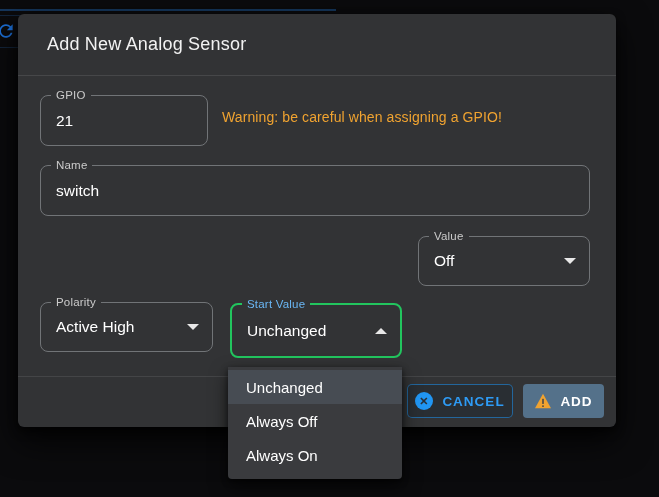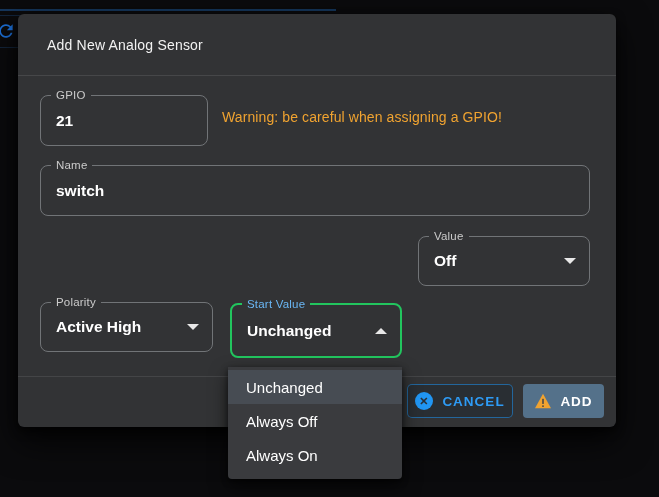--- a/index.html
+++ b/index.html
@@ -18,35 +18,35 @@
   .dialog{
     position:absolute;left:18px;top:14px;width:598px;height:413px;
     background:#323335;border-radius:6px;
     box-shadow:0 14px 34px rgba(0,0,0,.78), 0 4px 10px rgba(0,0,0,.6);
   }
   .dialog-header{
     position:absolute;left:0;top:0;right:0;height:62px;
     display:flex;align-items:center;padding-left:29px;box-sizing:border-box;
     border-bottom:1px solid rgba(255,255,255,.1);
   }
-  .dialog-title{font-size:14px;font-weight:500;color:#f2f2f2;letter-spacing:.2px;}
+  .dialog-title{font-size:18px;font-weight:500;color:#f2f2f2;letter-spacing:.2px;}
 
   
   .field{
     position:absolute;border:1px solid #717477;border-radius:8px;background:transparent;
     box-sizing:border-box;cursor:text;
   }
   .field.select{cursor:pointer;}
   .flabel{
     position:absolute;top:-8px;left:10px;background:#323335;padding:0 5px;
     font-size:11.5px;color:#cbcbcb;letter-spacing:.2px;line-height:14px;white-space:nowrap;
   }
   .fvalue{
     position:absolute;left:15px;top:50%;transform:translateY(-50%);
-    font-size:15.5px;color:#ffffff;white-space:nowrap;font-weight:bold;
+    font-size:15.5px;color:#ffffff;white-space:nowrap;
   }
   .arrow{position:absolute;right:13px;top:50%;width:0;height:0;
     border-left:6px solid transparent;border-right:6px solid transparent;}
   .arrow.down{border-top:6px solid #e8e8e8;margin-top:-3px;}
   .arrow.up{border-bottom:6px solid #e8e8e8;margin-top:-3px;}
 
   .f-gpio{left:22px;top:81px;width:168px;height:51px;}
   .f-name{left:22px;top:151px;width:550px;height:51px;}
   .f-type{left:22px;top:222px;width:360px;height:50px;}
   .f-value{left:400px;top:222px;width:172px;height:50px;}

